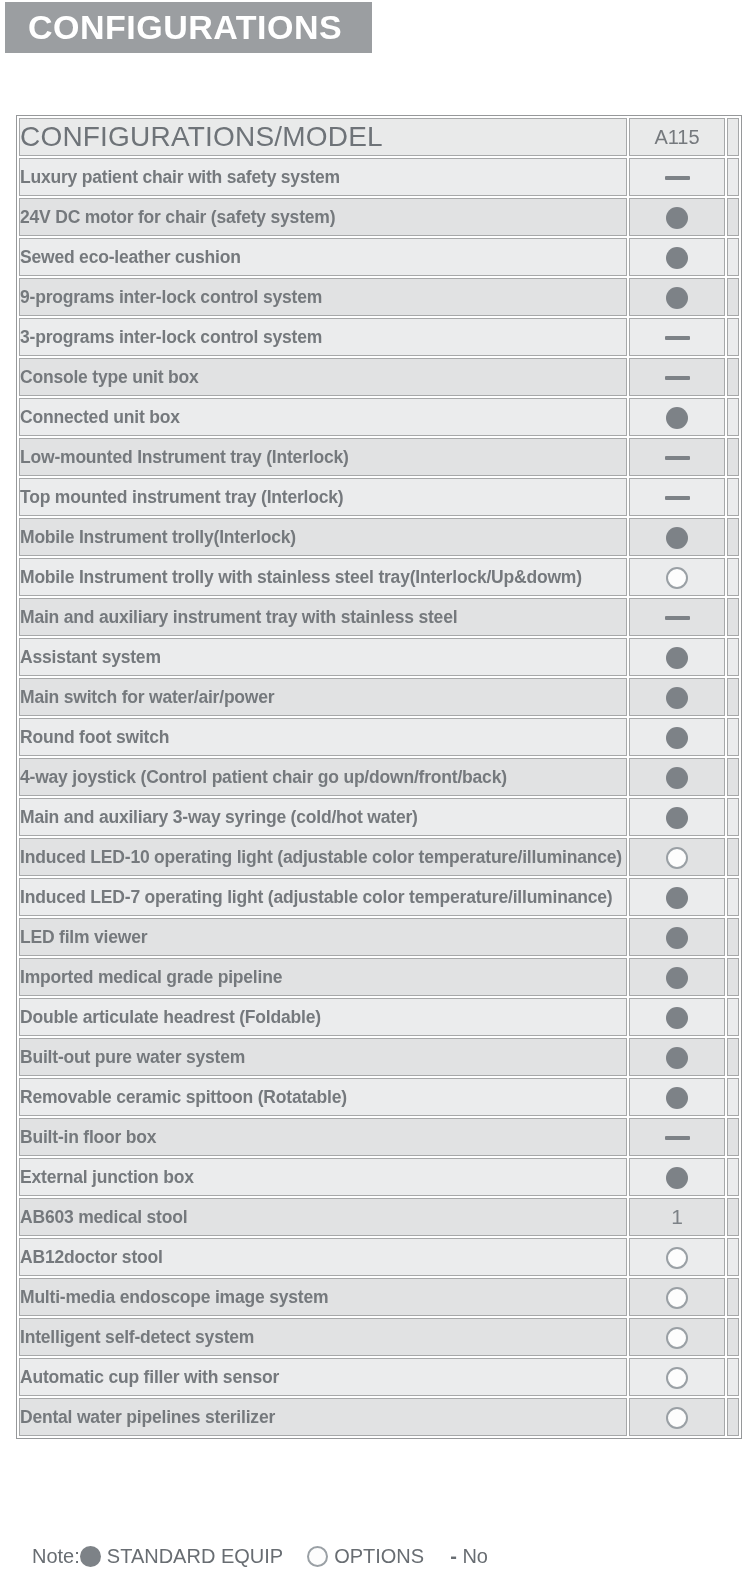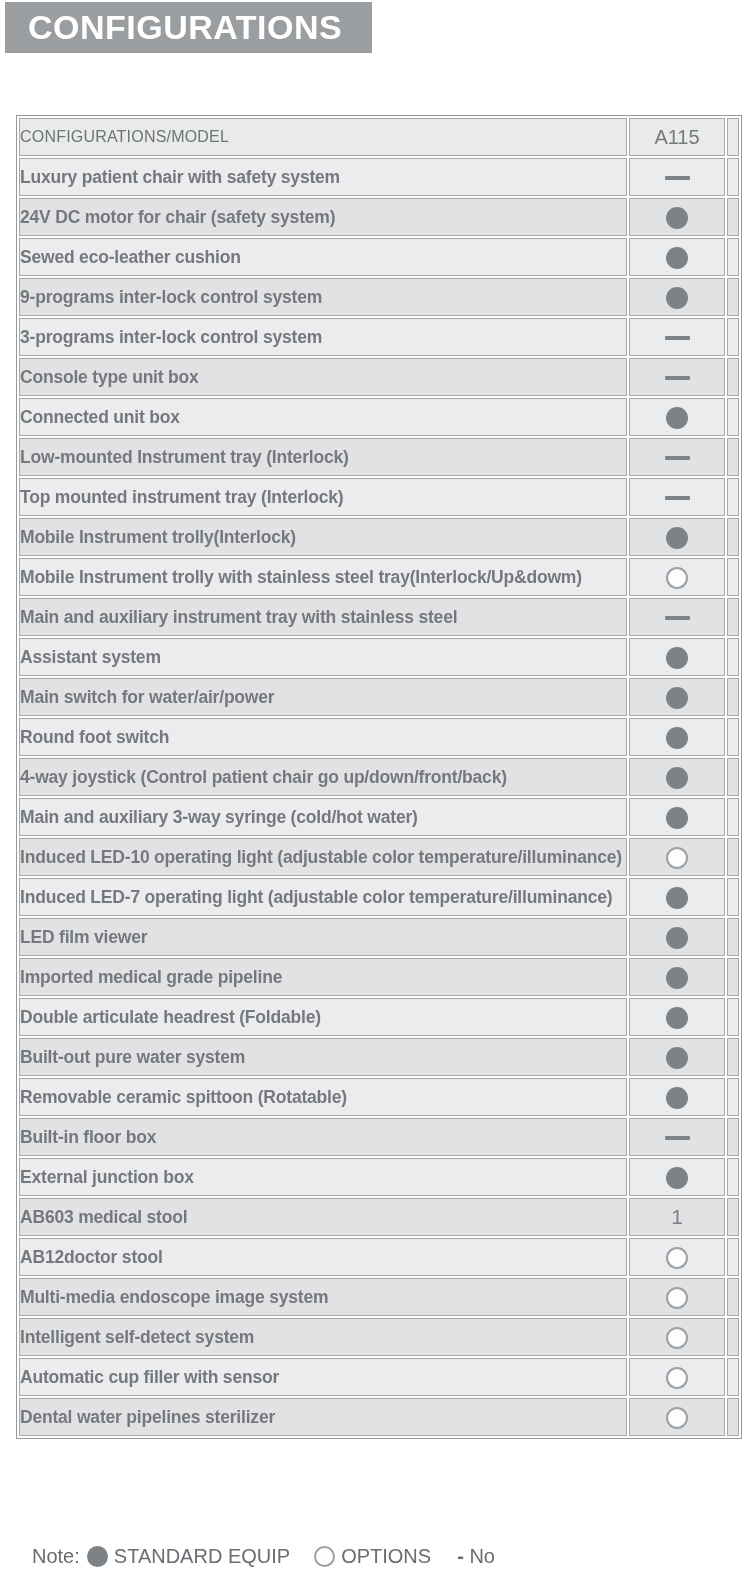--- a/index.html
+++ b/index.html
@@ -78,21 +78,21 @@
     color: var(--symbol-gray, #7d8287);
     font-size: 20px;
   }
   .cell-sliver { width: 10px; }
 
   tr.row-head  td, tr.row-head  th { background: var(--header-bg, #e9eaea); }
   tr.row-light td { background: var(--row-light, #ebeced); }
   tr.row-dark  td { background: var(--row-dark, #e1e2e3); }
 
   .head-label {
-    font-size: 16px;
+    font-size: 28px;
     letter-spacing: 0.2px;
     color: #6e7378;
     font-weight: normal;
   }
   .head-value { font-size: 20px; color: #75797d; }
 
   
   .dot {
     display: inline-block;
     width: 22px;
@@ -119,21 +119,21 @@
     left: 32px;
     top: 1541px;
     height: 30px;
     display: flex;
     align-items: center;
     font-size: 20px;
     color: #686d72;
     white-space: nowrap;
   }
   .note .dot { width: 21px; height: 21px; }
-  .note-label { margin-right: 7px; }
+  .note-label { }
   .note .legend-text { margin-left: 6px; }
   .gap-lg { margin-left: 24px; }
   .no-label { margin-left: 26px; font-weight: bold; letter-spacing: 0; }
   .no-label .no-word { font-weight: normal; text-align: right; }
 </style>
 </head>
 <body>
 
 <div id="page">
 

